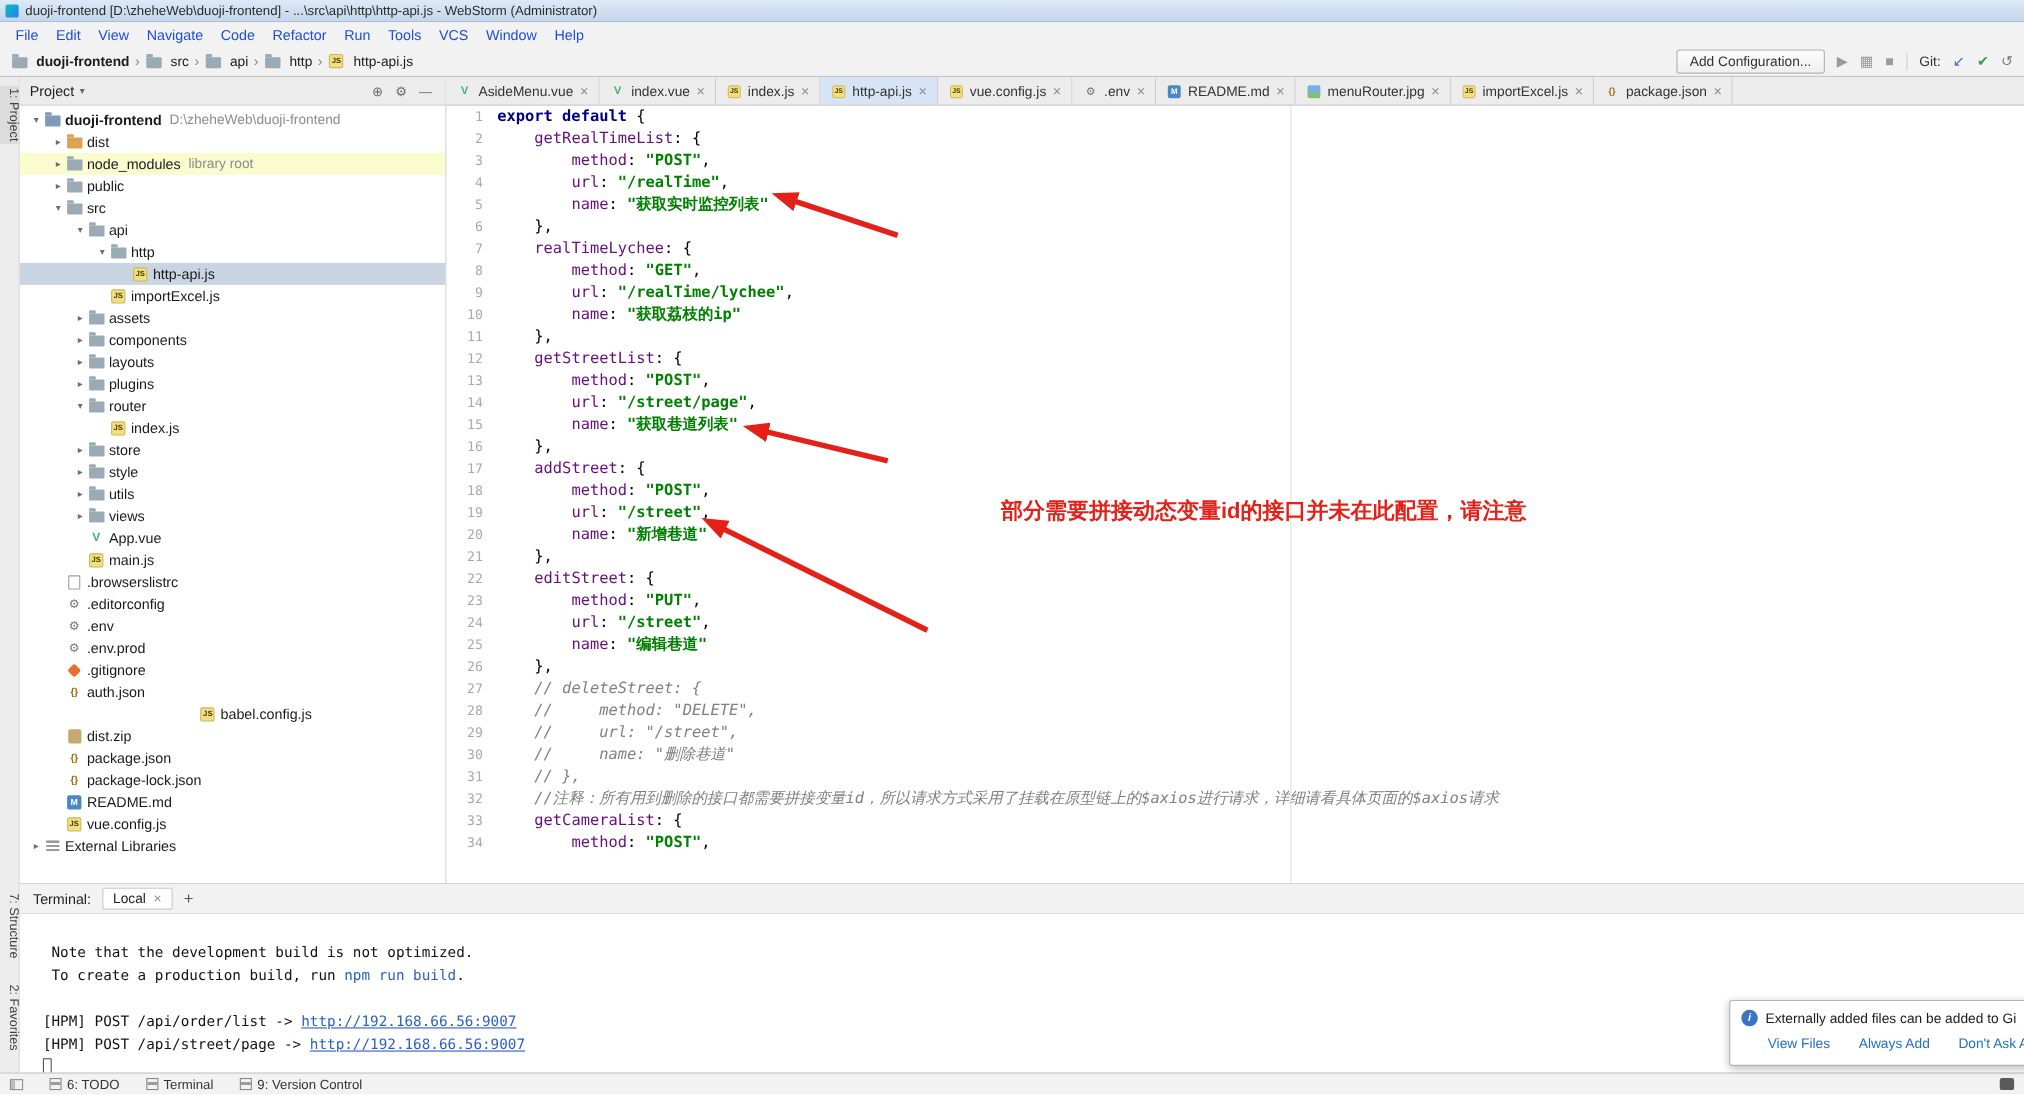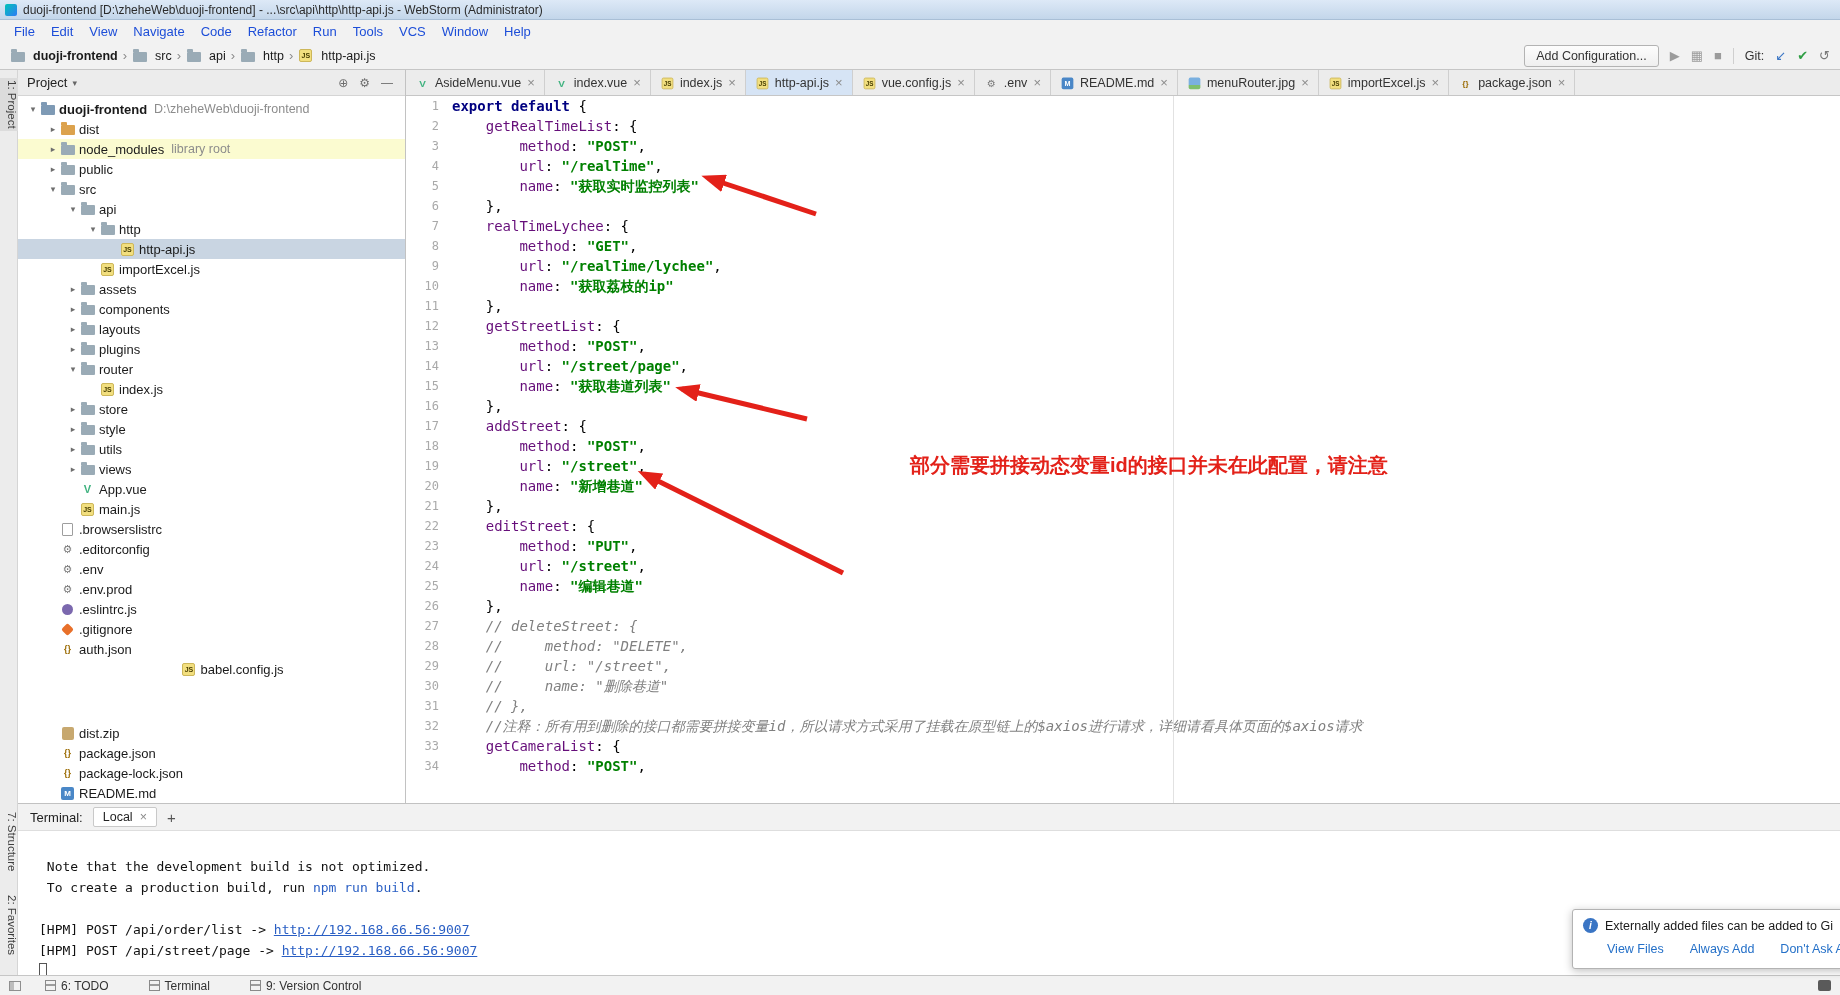--- a/index.html
+++ b/index.html
@@ -124,21 +124,21 @@
   .notif-icon{flex:none;width:15px;height:15px;border-radius:50%;background:#3a75c4;color:#fff;font-size:10px;
     font-weight:bold;display:inline-flex;align-items:center;justify-content:center;font-style:italic}
   .notif-msg{font-size:12.5px;color:#1a1a1a}
   .notif-actions{display:flex;gap:26px;margin:9px 0 0 24px;white-space:nowrap}
   .notif-action{color:#2470c8;font-size:12.5px;cursor:pointer}
 
   
   .status-bar{position:absolute;left:0;right:0;bottom:0;height:20px;background:#f2f2f2;border-top:1px solid #c6c6c6;
     display:flex;align-items:center;gap:24px;padding:0 9px;font-size:12px;color:#333}
   .sb-toggle{width:12px;height:10px;border:1px solid #8f8f8f;display:inline-block;background:linear-gradient(90deg,#bdbdbd 4px,transparent 4px)}
-  .sb-items{display:flex;align-items:flex-start;gap:40px}
+  .sb-items{display:flex;align-items:flex-start;gap:24px}
   .sb-item{display:flex;align-items:center;gap:5px;cursor:pointer}
   .st-ic{width:11px;height:11px;border:1px solid #8a8a8a;display:inline-block;
     background:linear-gradient(transparent 3px,#9c9c9c 3px,#9c9c9c 5px,transparent 5px)}
   .sb-right{margin-left:auto;display:flex;align-items:center}
   .sb-dark-ic{width:13px;height:11px;background:#5a5a5a;border-radius:2px;display:inline-block}
 </style>
 </head>
 <body>
 
 <div class="title-bar">
@@ -396,27 +396,20 @@
         </span>
         <span class="tree-label">.env</span>
       </div>
       <div class="tree-row" style="padding-left: 28px;">
         <span class="chevron"></span>
         <span class="file-icon">
           <span class="ic-config">⚙</span>
         </span>
         <span class="tree-label">.env.prod</span>
       </div>
-      <div class="tree-row" style="padding-left: 28px;">
-        <span class="chevron"></span>
-        <span class="file-icon">
-          <span class="ic-eslint"></span>
-        </span>
-        <span class="tree-label">.eslintrc.js</span>
-      </div>
       <div class="tree-row" style="padding-left: 28px; text-align: center;">
         <span class="chevron"></span>
         <span class="file-icon">
           <span class="ic-git"></span>
         </span>
         <span class="tree-label">.gitignore</span>
       </div>
       <div class="tree-row" style="padding-left: 28px;">
         <span class="chevron"></span>
         <span class="file-icon">
@@ -424,21 +417,21 @@
         </span>
         <span class="tree-label">auth.json</span>
       </div>
       <div class="tree-row" style="padding-left: 28px; justify-content: center;">
         <span class="chevron"></span>
         <span class="file-icon">
           <span class="ic-js">JS</span>
         </span>
         <span class="tree-label">babel.config.js</span>
       </div>
-      <div class="tree-row" style="padding-left: 28px; margin-top: 44px;">
+      <div class="tree-row" style="padding-left: 28px;">
         <span class="chevron"></span>
         <span class="file-icon">
           <span class="ic-zip"></span>
         </span>
         <span class="tree-label">dist.zip</span>
       </div>
       <div class="tree-row" style="padding-left: 28px;">
         <span class="chevron"></span>
         <span class="file-icon">
           <span class="ic-json">{}</span>

